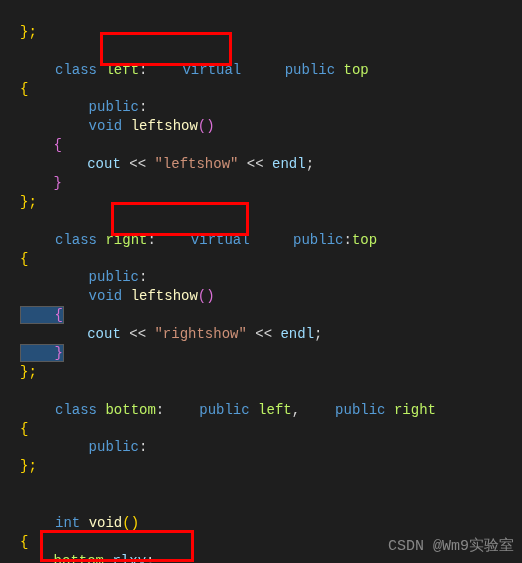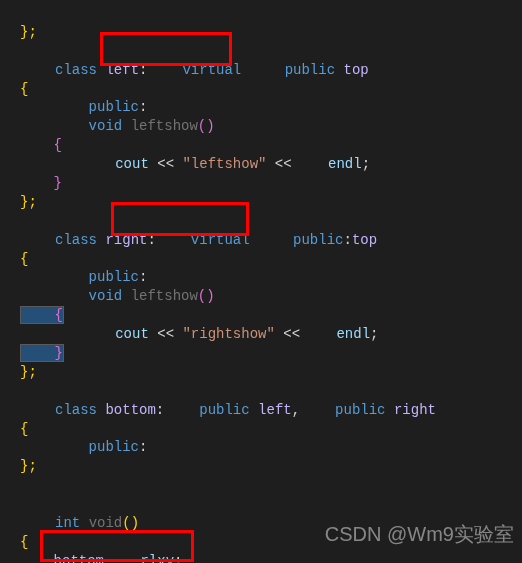--- a/index.html
+++ b/index.html
@@ -13,40 +13,40 @@
     width: 522px;
     height: 563px;
     overflow: hidden;
     position: relative;
   }
   .code {
     padding: 4px 0 4px 20px;
     white-space: pre;
   }
   .kw { color: #569cd6; margin-left: 35px; }
-  .type { color: #c4b5fd; text-align: center; }
-  .fn { color: #737373; }
+  .type { color: #bef264; text-align: center; }
+  .fn { color: #fef9c3; }
   .str { color: #ce9178; }
   .brace { color: #ffd700; }
   .brace2 { color: #da70d6; }
-  .var { color: #9cdcfe; margin-left: 28px; }
+  .var { color: #9cdcfe; }
   .sel { background: #264f78; border:1px solid #5a5a5a; }
   .redbox {
     position: absolute;
     border: 3px solid #ff0000;
     background: transparent;
     pointer-events: none;
   }
   .watermark {
     position: absolute;
     right: 8px;
-    bottom: 15px;
+    bottom: 6px;
     color: rgba(220,220,220,0.55);
-    font-family: Liberation Sans, sans-serif;
-    font-size: 20px;
+    font-family: Liberation Mono, monospace;
+    font-size: 15px;
   }
 </style>
 </head>
 <body>
 
 <div class="code">
 <span><span class="brace">};</span></span>
 <span></span>
 <span><span class="kw">class </span><span class="type">left</span><span>:</span><span class="kw">virtual</span><span> </span><span class="kw">public</span><span> </span><span class="type">top</span></span>
 <span><span class="brace">{</span></span>

